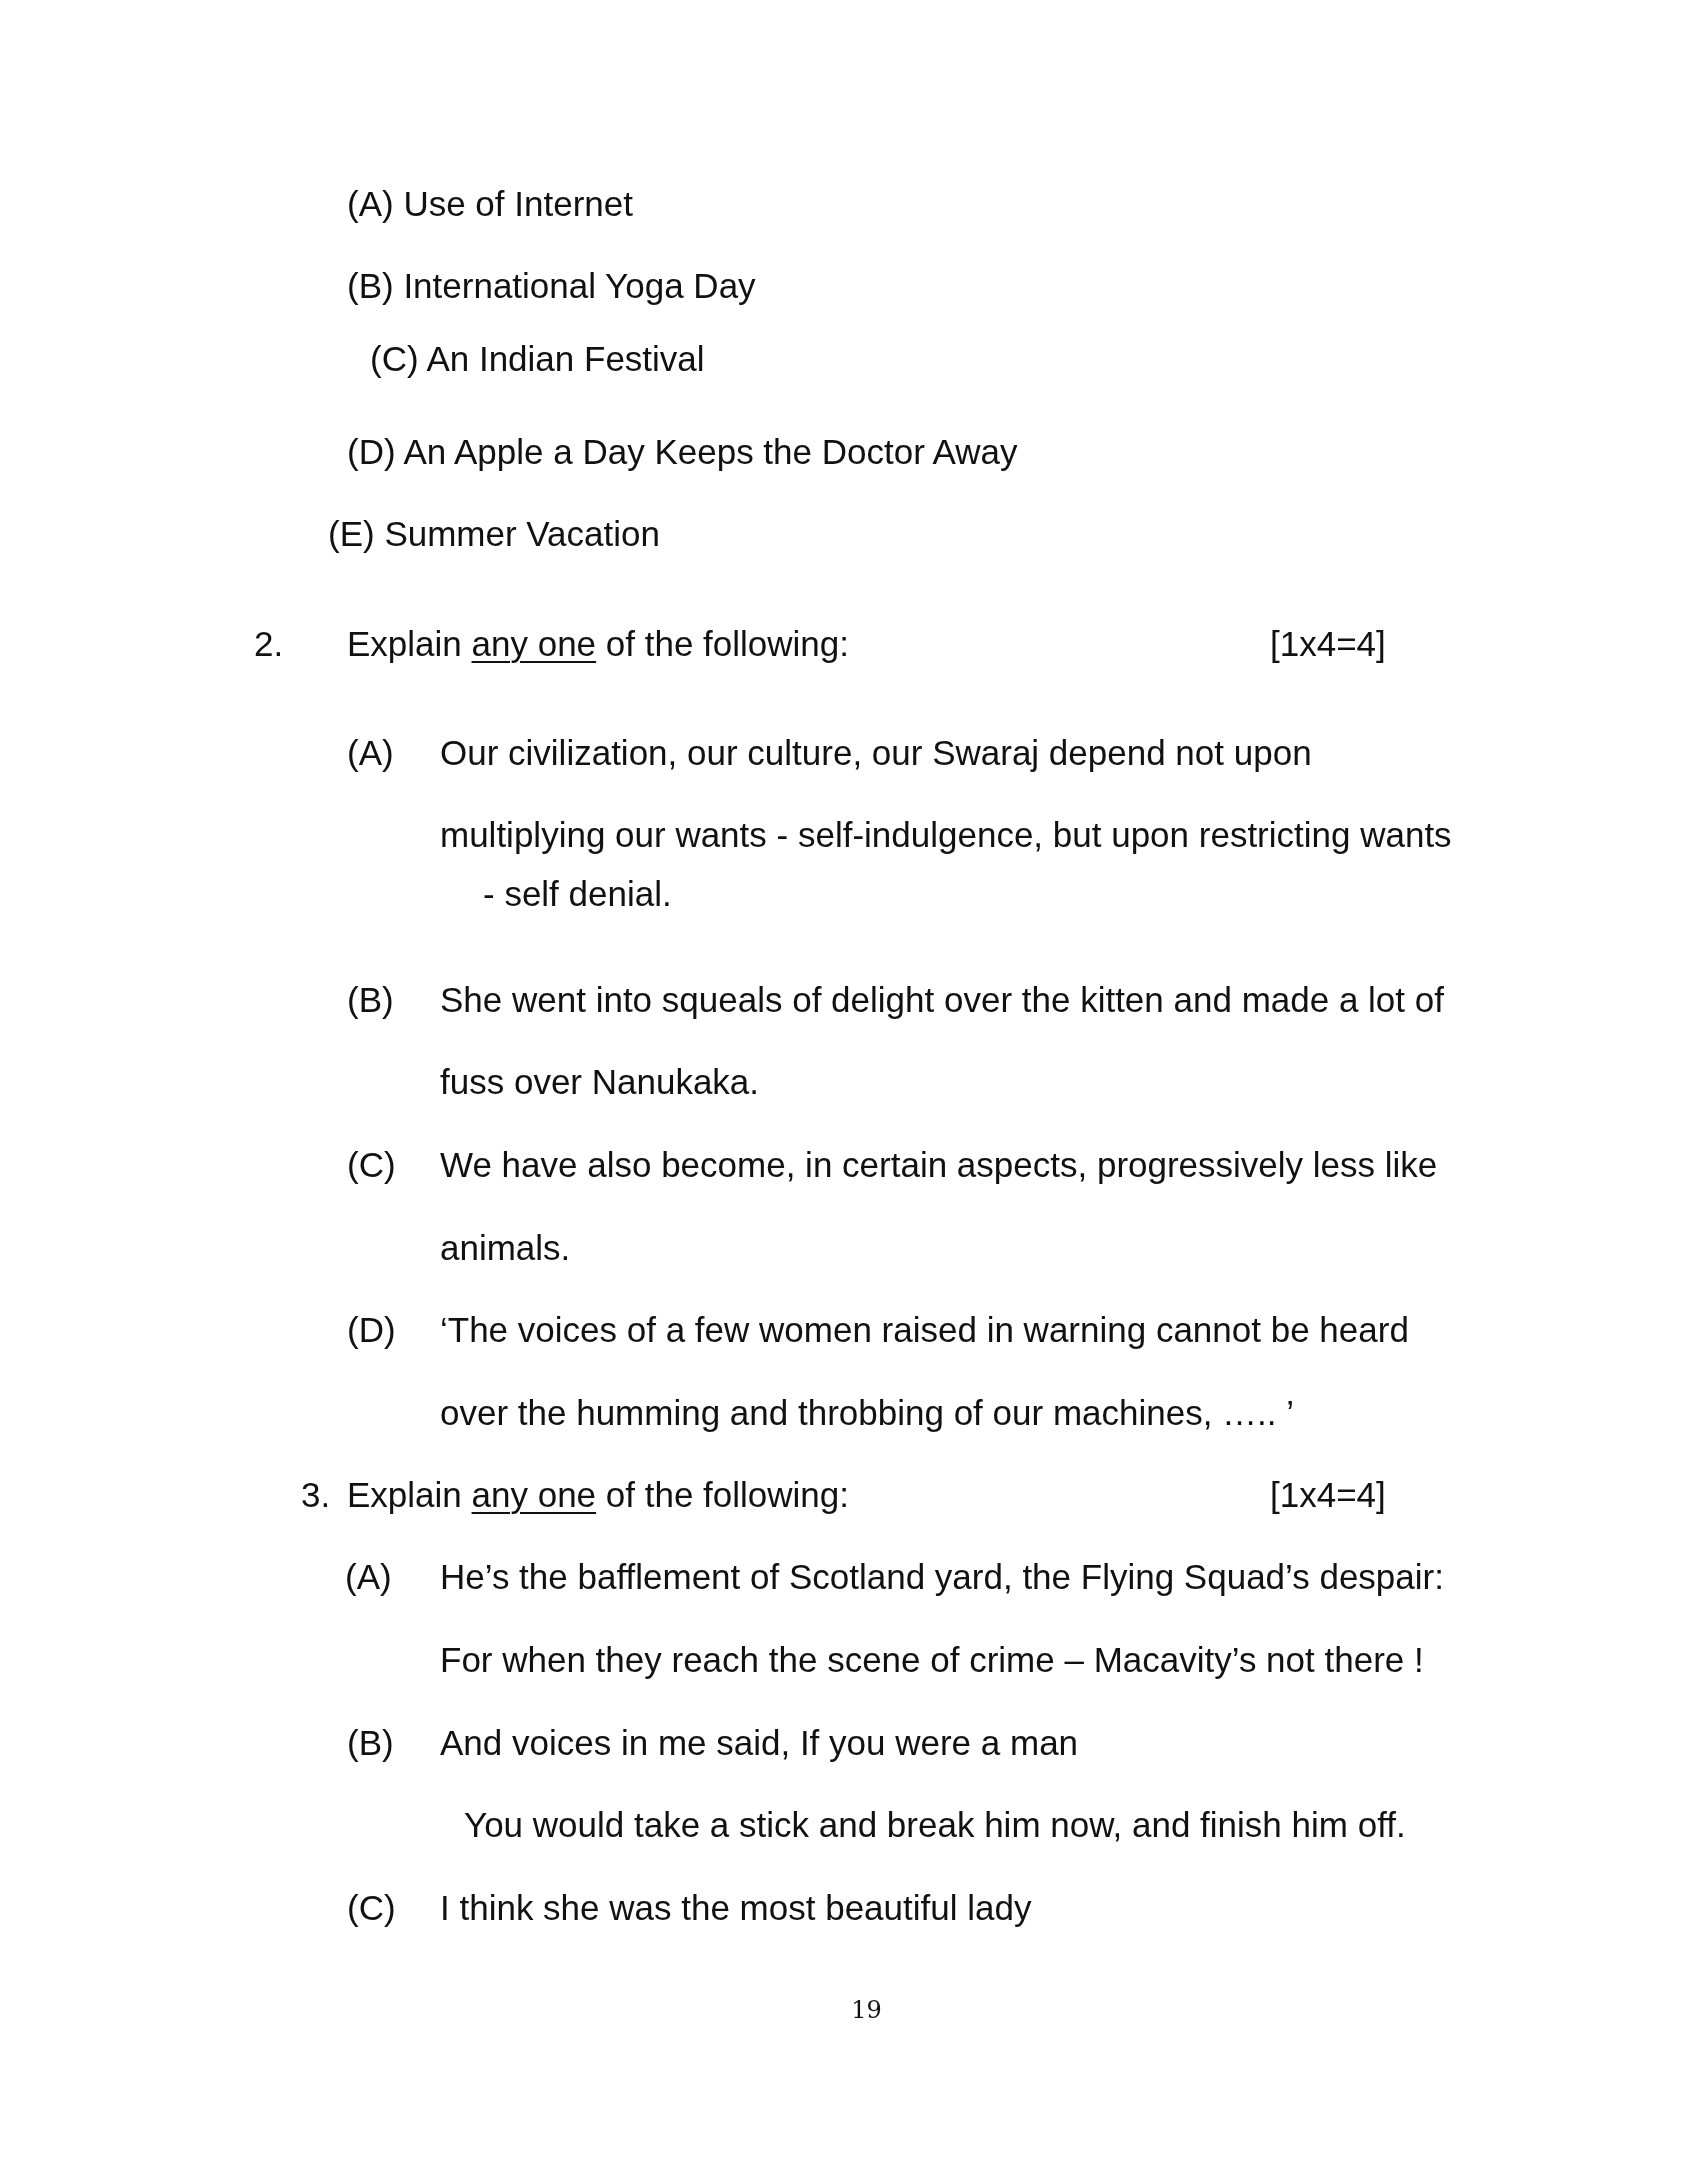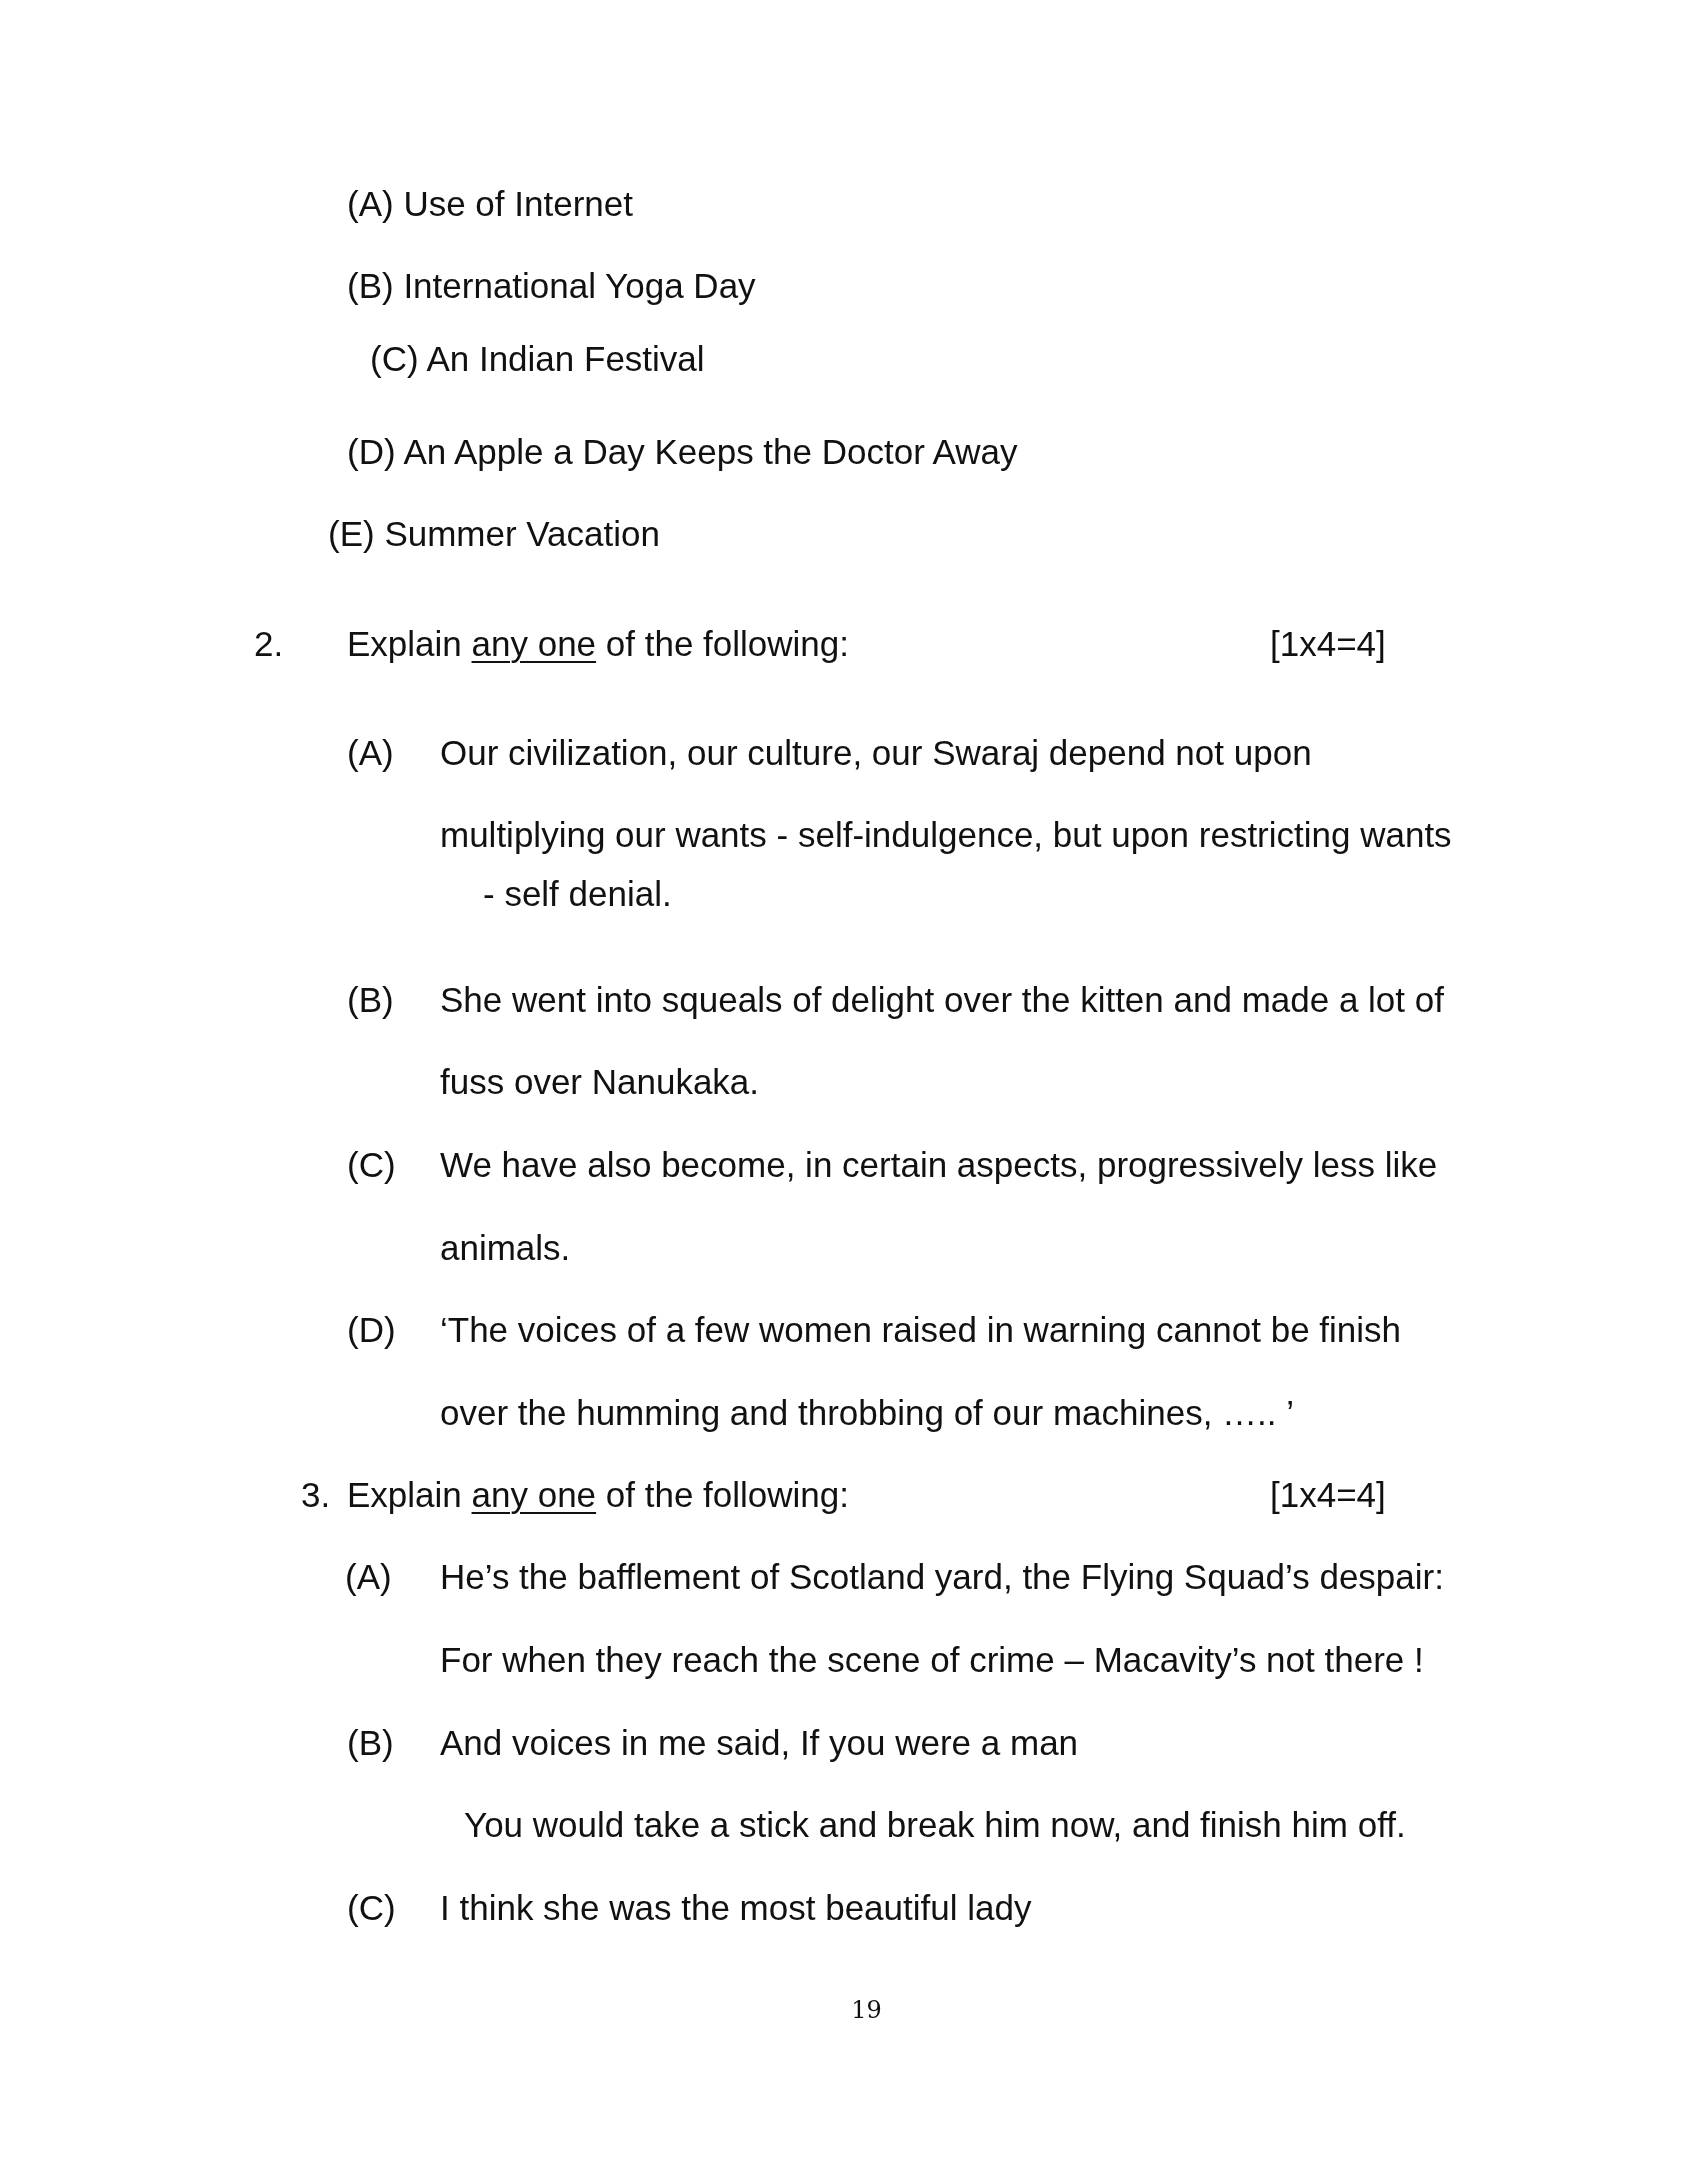--- a/index.html
+++ b/index.html
@@ -47,21 +47,21 @@
 
 <div class="line" style="left:347px;top:978px;">(B)</div>
 <div class="line" style="left:440px;top:978px;">She went into squeals of delight over the kitten and made a lot of</div>
 <div class="line" style="left:440px;top:1060px;">fuss over Nanukaka.</div>
 
 <div class="line" style="left:347px;top:1143px;">(C)</div>
 <div class="line" style="left:440px;top:1143px;">We have also become, in certain aspects, progressively less like</div>
 <div class="line" style="left:440px;top:1226px;">animals.</div>
 
 <div class="line" style="left:347px;top:1308px;">(D)</div>
-<div class="line" style="left:440px;top:1308px;">‘The voices of a few women raised in warning cannot be finish</div>
+<div class="line" style="left:440px;top:1308px;">‘The voices of a few women raised in warning cannot be heard</div>
 <div class="line" style="left:440px;top:1391px;">over the humming and throbbing of our machines, ….. ’</div>
 
 <div class="line" style="left:301px;top:1473px;">3.</div>
 <div class="line" style="left:347px;top:1473px;">
   <span style="white-space:pre;">Explain </span><span class="u">any one</span><span style="white-space:pre;"> of the following:</span>
 </div>
 <div class="line" style="left:1270px;top:1473px;">[1x4=4]</div>
 
 <div class="line" style="left:345px;top:1555px;">(A)</div>
 <div class="line" style="left:440px;top:1555px;">He’s the bafflement of Scotland yard, the Flying Squad’s despair:</div>

